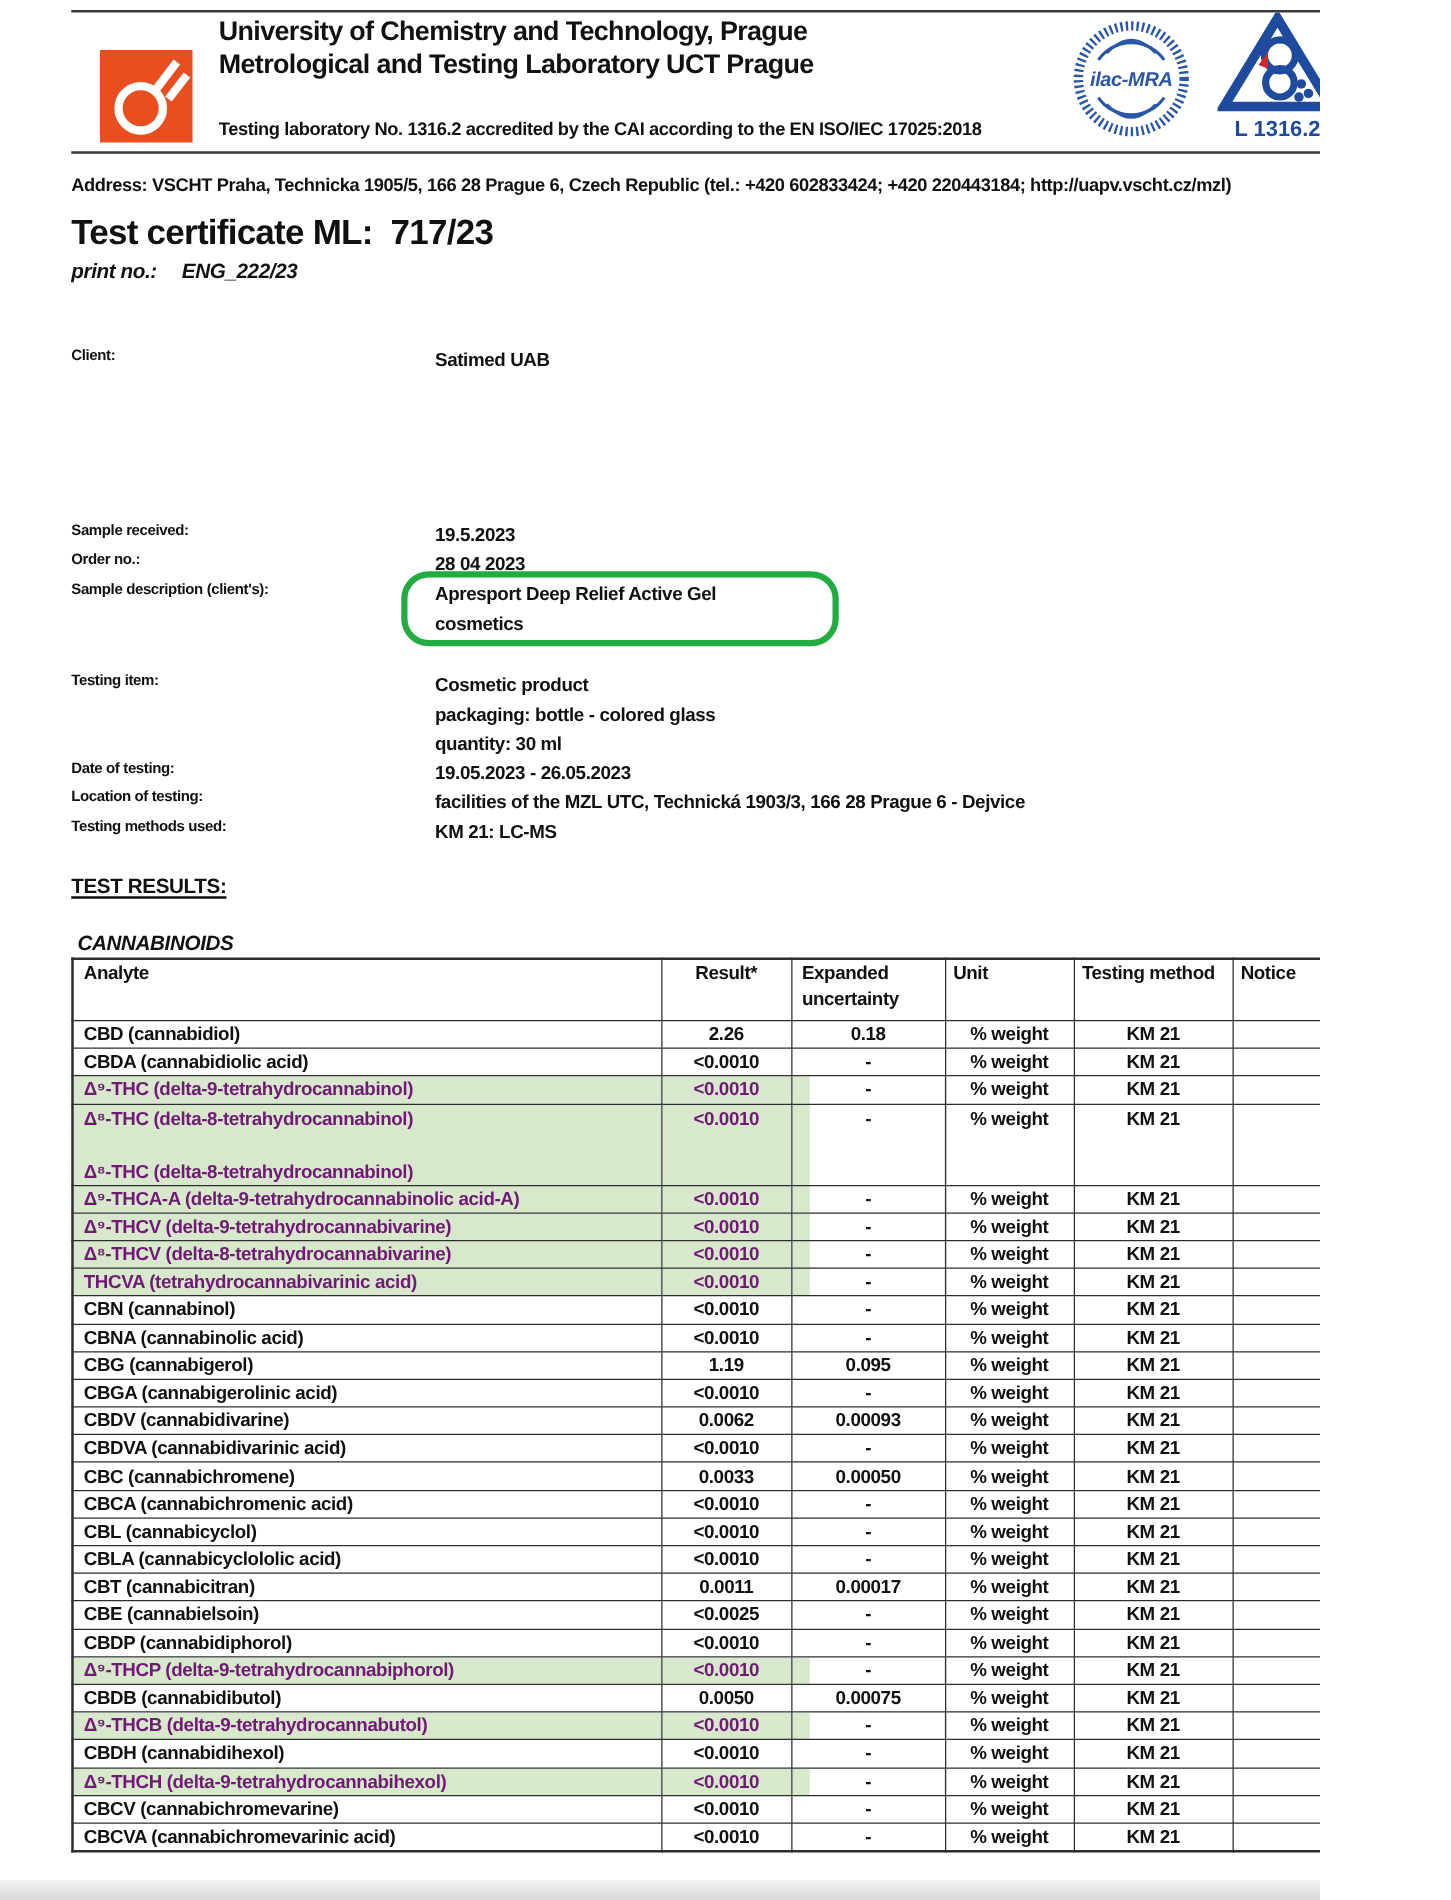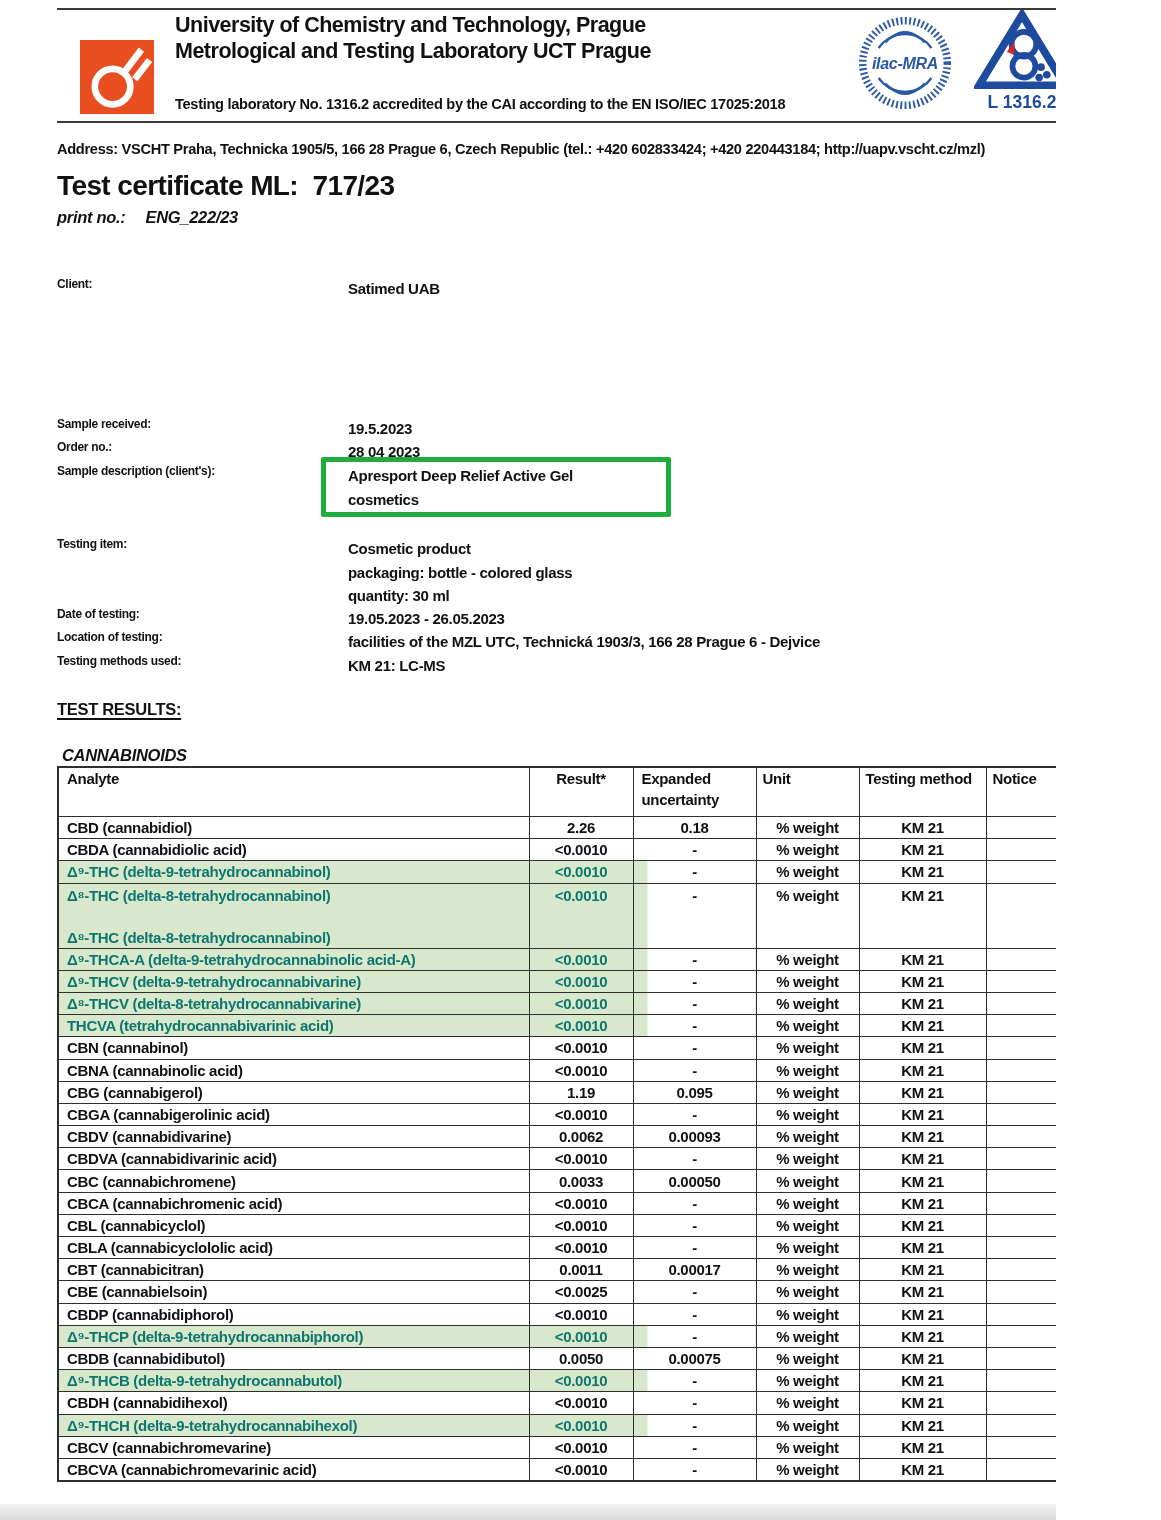--- a/index.html
+++ b/index.html
@@ -36,21 +36,21 @@
   .address{position:absolute;left:57px;top:141px;font-size:14.6px;}
 
   .cert-title{position:absolute;left:57px;top:170px;font-size:28px;letter-spacing:-0.6px;white-space:pre;}
   .print-line{position:absolute;left:57px;top:208px;font-size:16.5px;font-style:italic;display:flex;gap:20px;}
 
   .lbl{position:absolute;left:57px;font-size:12px;}
   .val{position:absolute;left:348px;font-size:15px;line-height:23.5px;}
 
   .desc-box{
     position:absolute;left:321px;top:457px;width:318px;height:48px;
-    border:5px solid var(--box-green);border-radius:2px;
+    border:5px solid var(--box-green);border-radius:22px;
     padding:2px 0 0 22px;font-size:15px;line-height:23.5px;
   }
 
   .section-title{position:absolute;left:57px;top:700px;font-size:16.5px;text-decoration:underline;text-underline-offset:3px;text-decoration-thickness:2px;}
   .group-title{position:absolute;left:62px;top:746px;font-size:16.5px;font-style:italic;}
 
   
   table.results{
     position:absolute;left:57px;top:766px;width:1047px;
     border-collapse:collapse;table-layout:fixed;
@@ -62,21 +62,21 @@
     font-weight:bold;
     overflow:hidden;
   }
   table.results{border:2px solid var(--tbl-border);}
   thead th{height:48px;vertical-align:top;padding-top:2px;text-align:left;line-height:21px;}
   thead th:nth-child(1){text-align:left;padding-left:8px;}
   thead th:nth-child(2){text-align:center;}
   thead th:nth-child(3){text-align:left;padding-left:8px;}
   tbody td{height:21.2px;line-height:21px;text-align:center;vertical-align:middle;}
   tbody td:nth-child(1){text-align:left;padding-left:8px;}
-  tr.hl td:nth-child(1), tr.hl td:nth-child(2){background:var(--hl-green);color:#0f766e;}
+  tr.hl td:nth-child(1), tr.hl td:nth-child(2){background:var(--hl-green);color:#701a75;}
   tr.hl td:nth-child(3){background:linear-gradient(to right, var(--hl-green) 0 14px, transparent 14px);}
   tr.tall td{vertical-align:top;padding-top:1px;}
   tr.tall td:nth-child(1){white-space:pre-line;}
 
   .bottom-edge{position:absolute;left:0;top:1504px;width:1161px;height:16px;
     background:linear-gradient(#f3f3f3,#d9d9d9);}
 </style>
 </head>
 <body>
 

